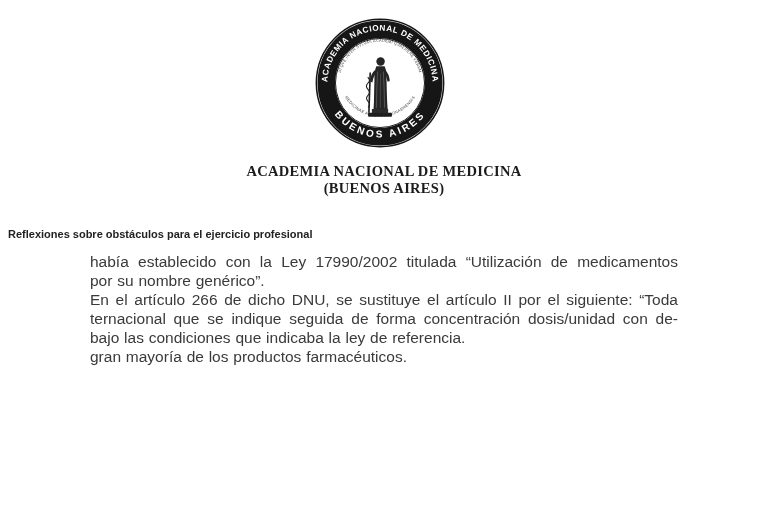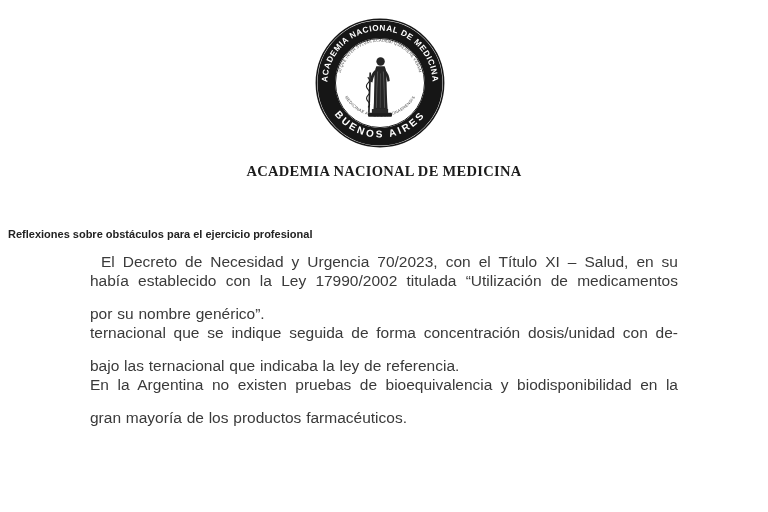--- a/index.html
+++ b/index.html
@@ -64,21 +64,20 @@
   .line {
     height: 19px;
     overflow: hidden;
     text-align: justify;
     text-align-last: justify;
     word-spacing: 0.5px;
   }
   .line.last {
     text-align: right;
     text-align-last: left;
-    margin-top: 14px;
   }
   .line.indent { padding-left: 11px; }
 </style>
 </head>
 <body>
 
 <div class="page">
 
   <div class="seal">
     <svg viewBox="0 0 140 140" width="134" height="134">
@@ -128,31 +127,31 @@
 
         <path d="M 67.5 58 Q 66.5 75 66.2 96" stroke="#6e6e6e" stroke-width="0.7" fill="none"></path>
         <path d="M 73.5 58 Q 74.5 76 74.8 96" stroke="#6e6e6e" stroke-width="0.7" fill="none"></path>
         <path d="M 70.5 60 L 70.3 96" stroke="#5a5a5a" stroke-width="0.6" fill="none"></path>
       </g>
     </svg>
   </div>
 
   <div class="org-header">
     <div>ACADEMIA NACIONAL DE MEDICINA</div>
+    <div>(BUENOS AIRES)</div>
   </div>
 
   <div class="doc-title">Reflexiones sobre obstáculos para el ejercicio profesional</div>
 
   <div class="doc-body">
-    <div class="line indent">El Decreto de Necesidad y Urgencia 70/2023, con el Título XI – Salud, en su</div>
     <div class="line">había establecido con la Ley 17990/2002 titulada “Utilización de medicamentos</div>
     <div class="line last">por su nombre genérico”.</div>
 
+    <div class="line">En el artículo 266 de dicho DNU, se sustituye el artículo II por el siguiente: “Toda</div>
     <div class="line">ternacional que se indique seguida de forma concentración dosis/unidad con de-</div>
 
-    <div class="line last">bajo las ternacional que indicaba la ley de referencia.</div>
+    <div class="line last">bajo las condiciones que indicaba la ley de referencia.</div>
 
 
-    <div class="line">En la Argentina no existen pruebas de bioequivalencia y biodisponibilidad en la</div>
     <div class="line last">gran mayoría de los productos farmacéuticos.</div>
   </div>
 
 </div>
 
 </body></html>

